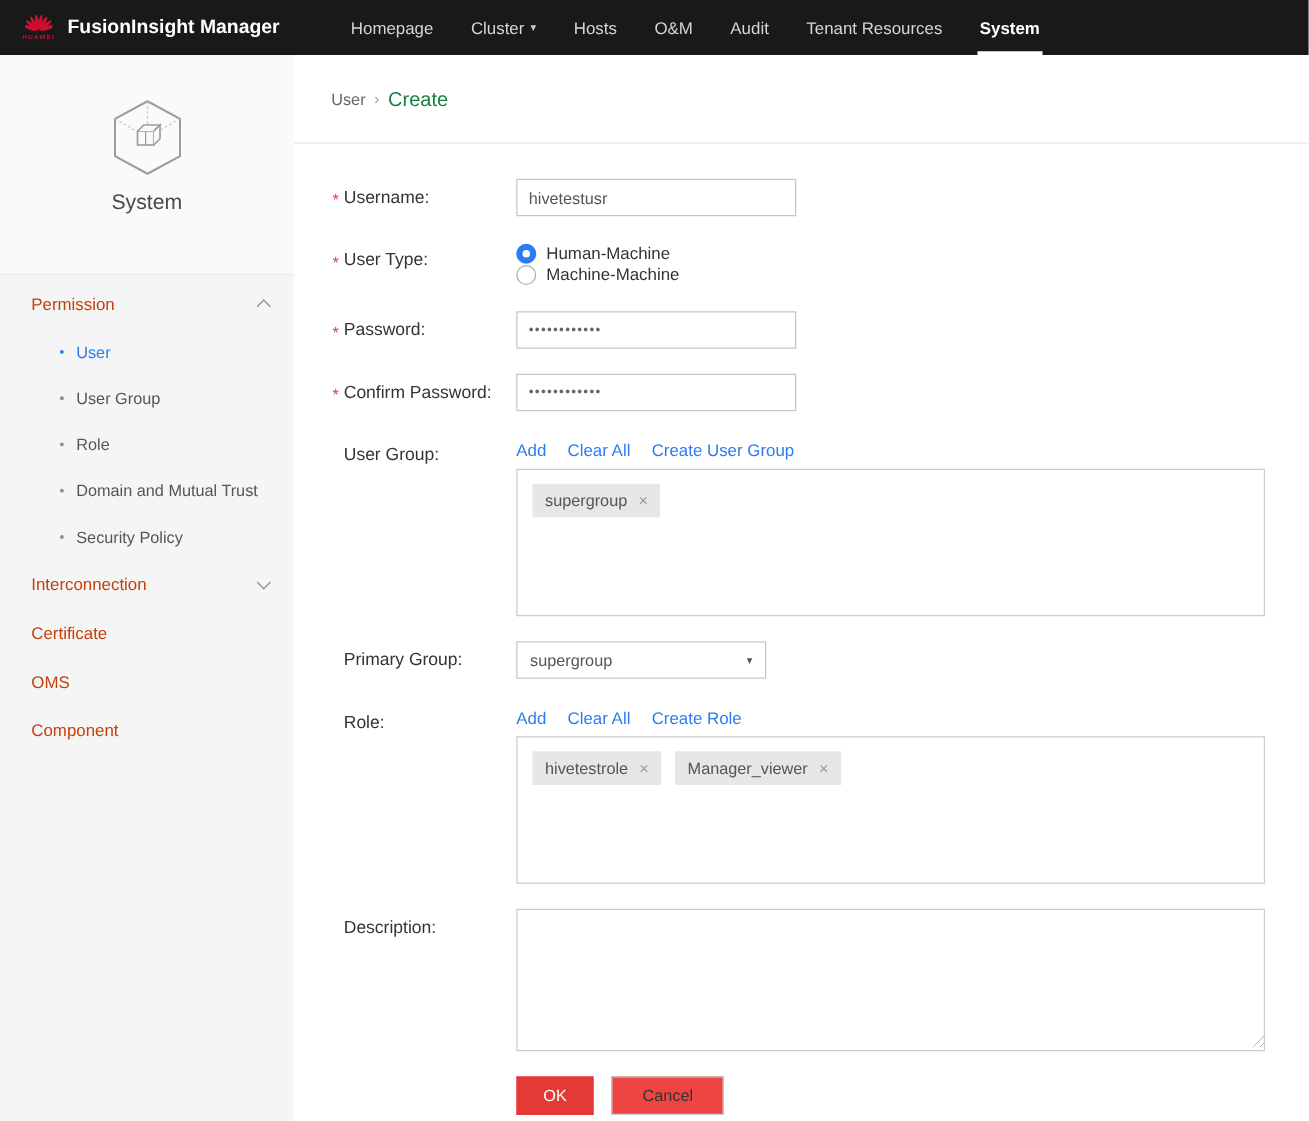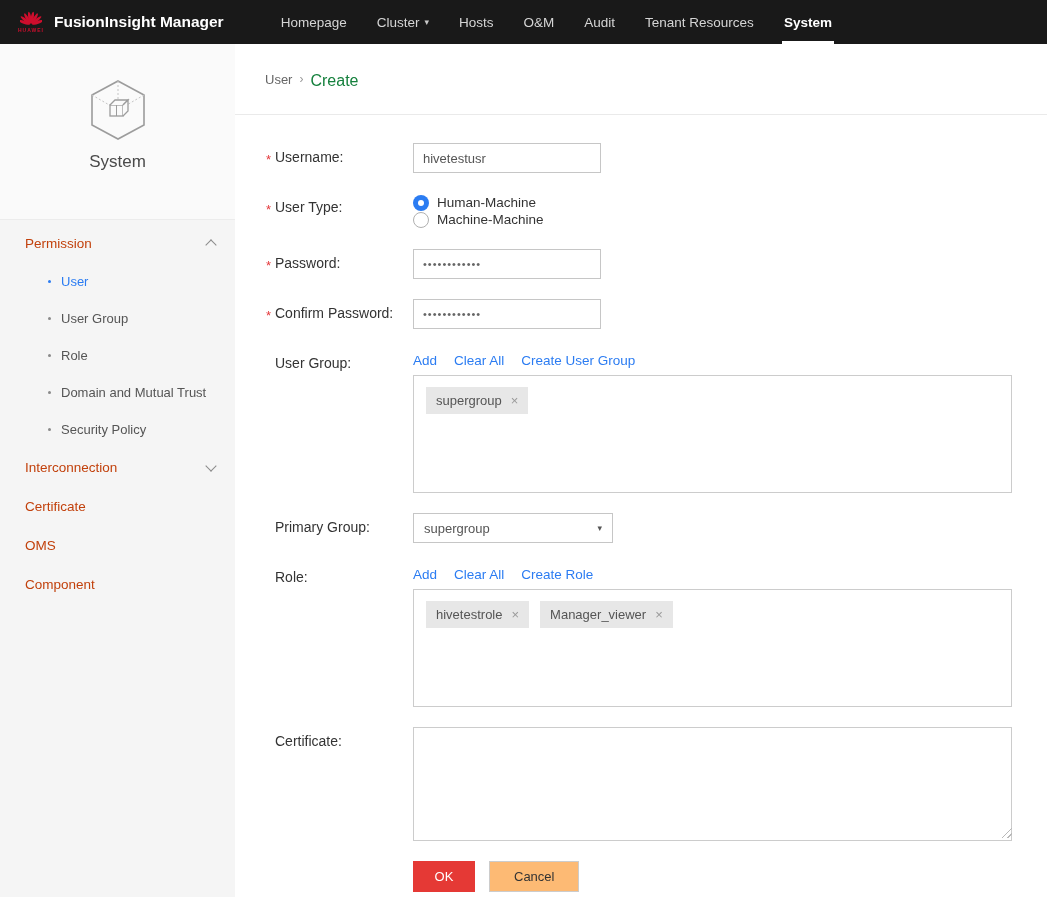--- a/index.html
+++ b/index.html
@@ -55,21 +55,21 @@
   .bc-sep{color:#999;margin:0 7px;font-size:12px;}
   .bc-current{color:#15803d;font-weight:normal;font-size:16px;}
 
   .form{padding:28px 35px 0 30px;}
   .row{display:flex;margin-bottom:20px;}
   .label-cell{width:148px;flex-shrink:0;padding:6px 6px 0 10px;position:relative;
     font-size:14px;color:#333;}
   .req{position:absolute;left:1px;top:9px;color:var(--required-red);font-size:13px;}
   .field-cell{flex:1;}
 
-  .text-input{width:188px;height:30px;border:1px solid var(--border-gray);padding:9px 9px;
+  .text-input{width:224px;height:30px;border:1px solid var(--border-gray);padding:9px 9px;
     font-size:13px;color:#555;outline:none;background:#fff;}
   .masked{letter-spacing:1px;font-size:11px;color:#666;}
 
   .radios{padding-top:2px;}
   .radio-line{display:flex;align-items:flex-start;height:17px;font-size:13.5px;color:#333;cursor:pointer;}
   .radio{width:16px;height:16px;border-radius:50%;border:1px solid #b0b0b0;background:#fff;
     display:inline-block;margin-right:8px;position:relative;flex-shrink:0;}
   .radio.checked{border:none;background:var(--accent-blue);}
   .radio.checked::after{content:"";position:absolute;left:5px;top:5px;width:6px;height:6px;
     border-radius:50%;background:#fff;}
@@ -92,21 +92,21 @@
   .textarea-wrap{position:relative;}
   .desc-textarea{width:599px;height:114px;border:1px solid #ccc;resize:none;outline:none;
     padding:8px 10px;font-size:13px;color:#555;font-family:"Liberation Sans","DejaVu Sans",sans-serif;display:block;}
   .resize-corner{position:absolute;left:588px;bottom:3px;width:11px;height:11px;
     clip-path:polygon(100% 0,100% 100%,0 100%);
     background:repeating-linear-gradient(135deg,#b9b9b9 0 1px,transparent 1px 4px);}
 
   .btns{display:flex;align-items:flex-start;}
   .ok-btn{height:31px;min-width:62px;padding:0 19px;background:var(--ok-red);color:#fff;
     border:none;font-size:13px;cursor:pointer;font-family:inherit;}
-  .cancel-btn{height:31px;min-width:84px;padding:0 24px;background:#fdba74;color:#333;
+  .cancel-btn{height:31px;min-width:84px;padding:0 24px;background:#ef4444;color:#333;
     border:1px solid #ccc;font-size:13px;margin-left:14px;cursor:pointer;font-family:inherit;}
 </style>
 </head>
 <body>
 
 <header class="topbar">
   <div class="brand">
     <div class="logo">
       <svg width="22" height="15" viewBox="0 0 24 16">
         <g fill="#ce0e2d">
@@ -298,21 +298,21 @@
           <span class="chip">
             <span>Manager_viewer</span>
             <span class="chip-x">×</span>
           </span>
         </div>
       </div>
     </div>
 
     <div class="row">
       <div class="label-cell">
-        <label>Certificate:</label>
+        <label>Description:</label>
       </div>
       <div class="field-cell">
         <div class="textarea-wrap">
           <textarea class="desc-textarea" style=""></textarea>
           <span class="resize-corner"></span>
         </div>
       </div>
     </div>
 
     <div class="row">

